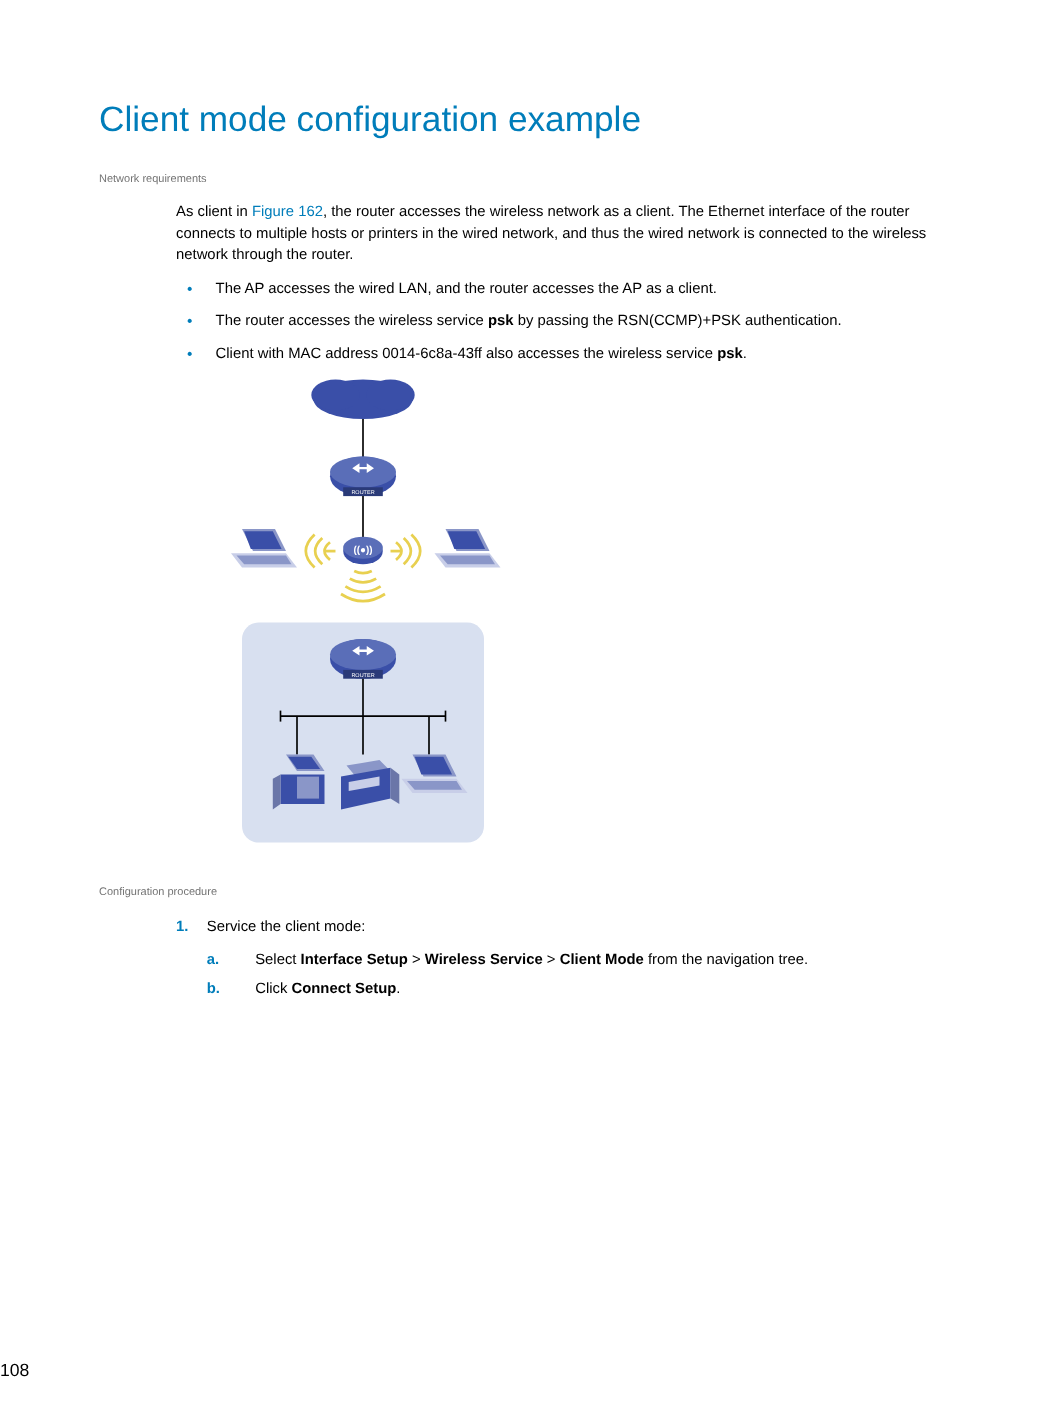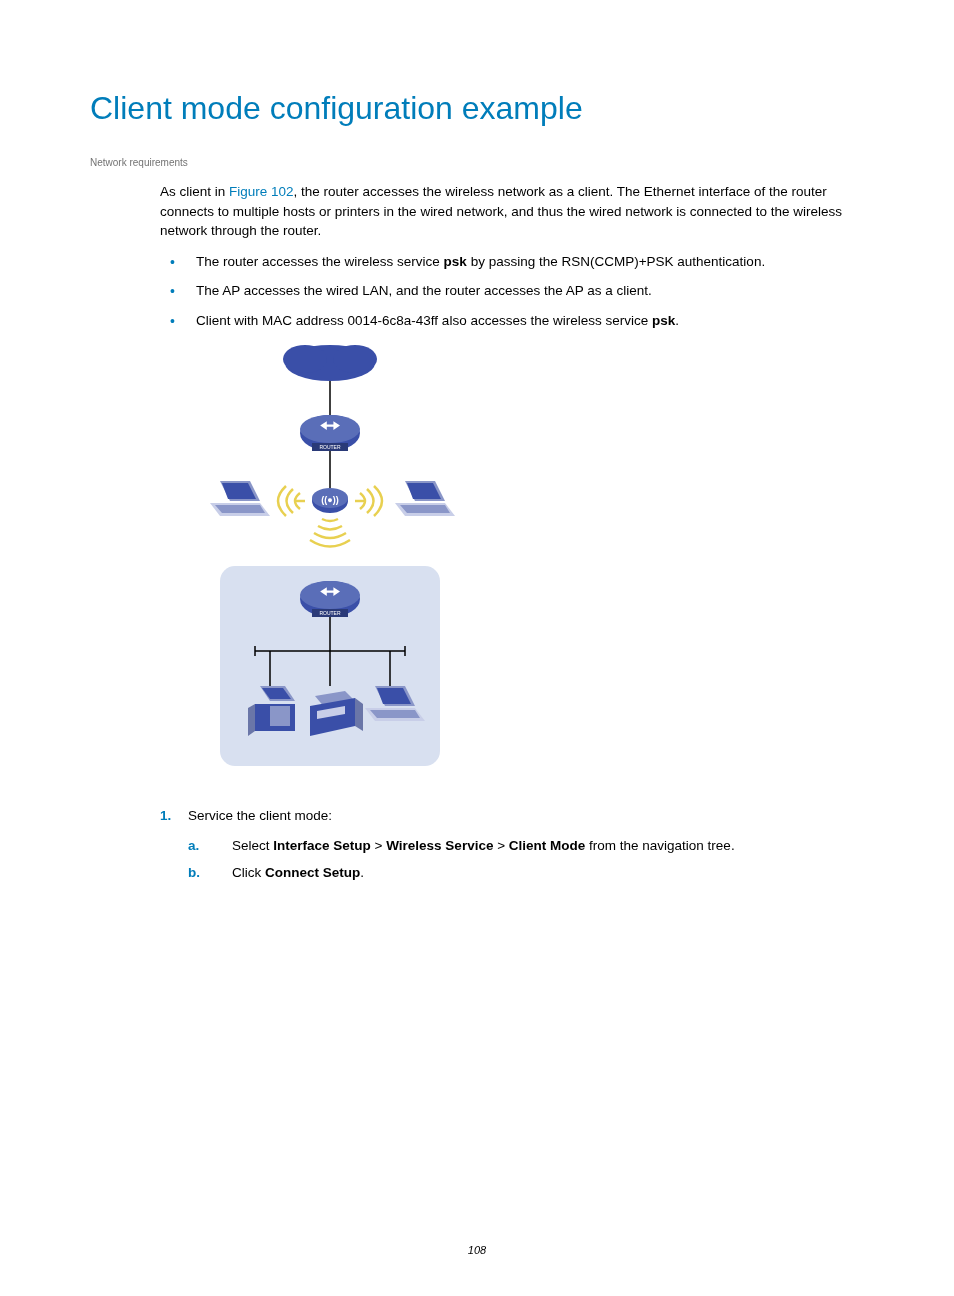--- a/index.html
+++ b/index.html
@@ -101,45 +101,43 @@
     font-weight: bold;
     width: 24px;
     flex-shrink: 0;
   }
   .sub-text { flex: 1; margin-left: 20px; }
   .page-number {
     position: absolute;
     bottom: 40px;
     left: 0;
     width: 100%;
-    text-align: center;
-    font-size: 11px;
-    font-style: italic;
+    font-size: 16px;
   }
   b { font-weight: bold; }
 </style>
 </head>
 <body>
 
 <div class="page">
 
   <h1 class="title">Client mode configuration example</h1>
 
   <h2 class="section-heading">Network requirements</h2>
 
   <div class="body-indent">
     <p class="para">
-      <span>As client in </span><a href="#" class="link">Figure 102</a><span>, the router accesses the wireless network as a client. The Ethernet interface of the router connects to multiple hosts or printers in the wired network, and thus the wired network is connected to the wireless network through the router.</span>
+      <span>As client in </span><a href="#" class="link">Figure 162</a><span>, the router accesses the wireless network as a client. The Ethernet interface of the router connects to multiple hosts or printers in the wired network, and thus the wired network is connected to the wireless network through the router.</span>
     </p>
 
     <ul class="bullets">
+      <li><span>The AP accesses the wired LAN, and the router accesses the AP as a client.</span></li>
       <li>
         <span>The router accesses the wireless service </span><b>psk</b><span> by passing the RSN(CCMP)+PSK authentication.</span>
       </li>
-      <li><span>The AP accesses the wired LAN, and the router accesses the AP as a client.</span></li>
       <li>
         <span>Client with MAC address 0014-6c8a-43ff also accesses the wireless service </span><b>psk</b><span>.</span>
       </li>
     </ul>
 
 
     <div class="diagram">
       <svg viewBox="0 0 260 430" width="260" height="430">
 
         <ellipse cx="130" cy="22" rx="45" ry="18" fill="#3a4fa8"></ellipse>
@@ -236,20 +234,21 @@
         <g transform="translate(165,345)">
           <path d="M10 0 L40 0 L50 20 L20 20 Z" fill="#8a96c8"></path>
           <path d="M12 2 L38 2 L46 18 L18 18 Z" fill="#3a4fa8"></path>
           <path d="M0 22 L50 22 L60 35 L10 35 Z" fill="#c8cee8"></path>
           <path d="M5 24 L50 24 L55 32 L12 32 Z" fill="#8a96c8"></path>
         </g>
       </svg>
     </div>
   </div>
 
+  <h2 class="section-heading">Configuration procedure</h2>
 
   <div class="ol-step">
     <div class="step-row">
       <div class="step-num">1.</div>
       <div class="step-text">Service the client mode:</div>
     </div>
   </div>
   <div class="substeps">
     <div class="sub-row">
       <div class="sub-letter">a.</div>

